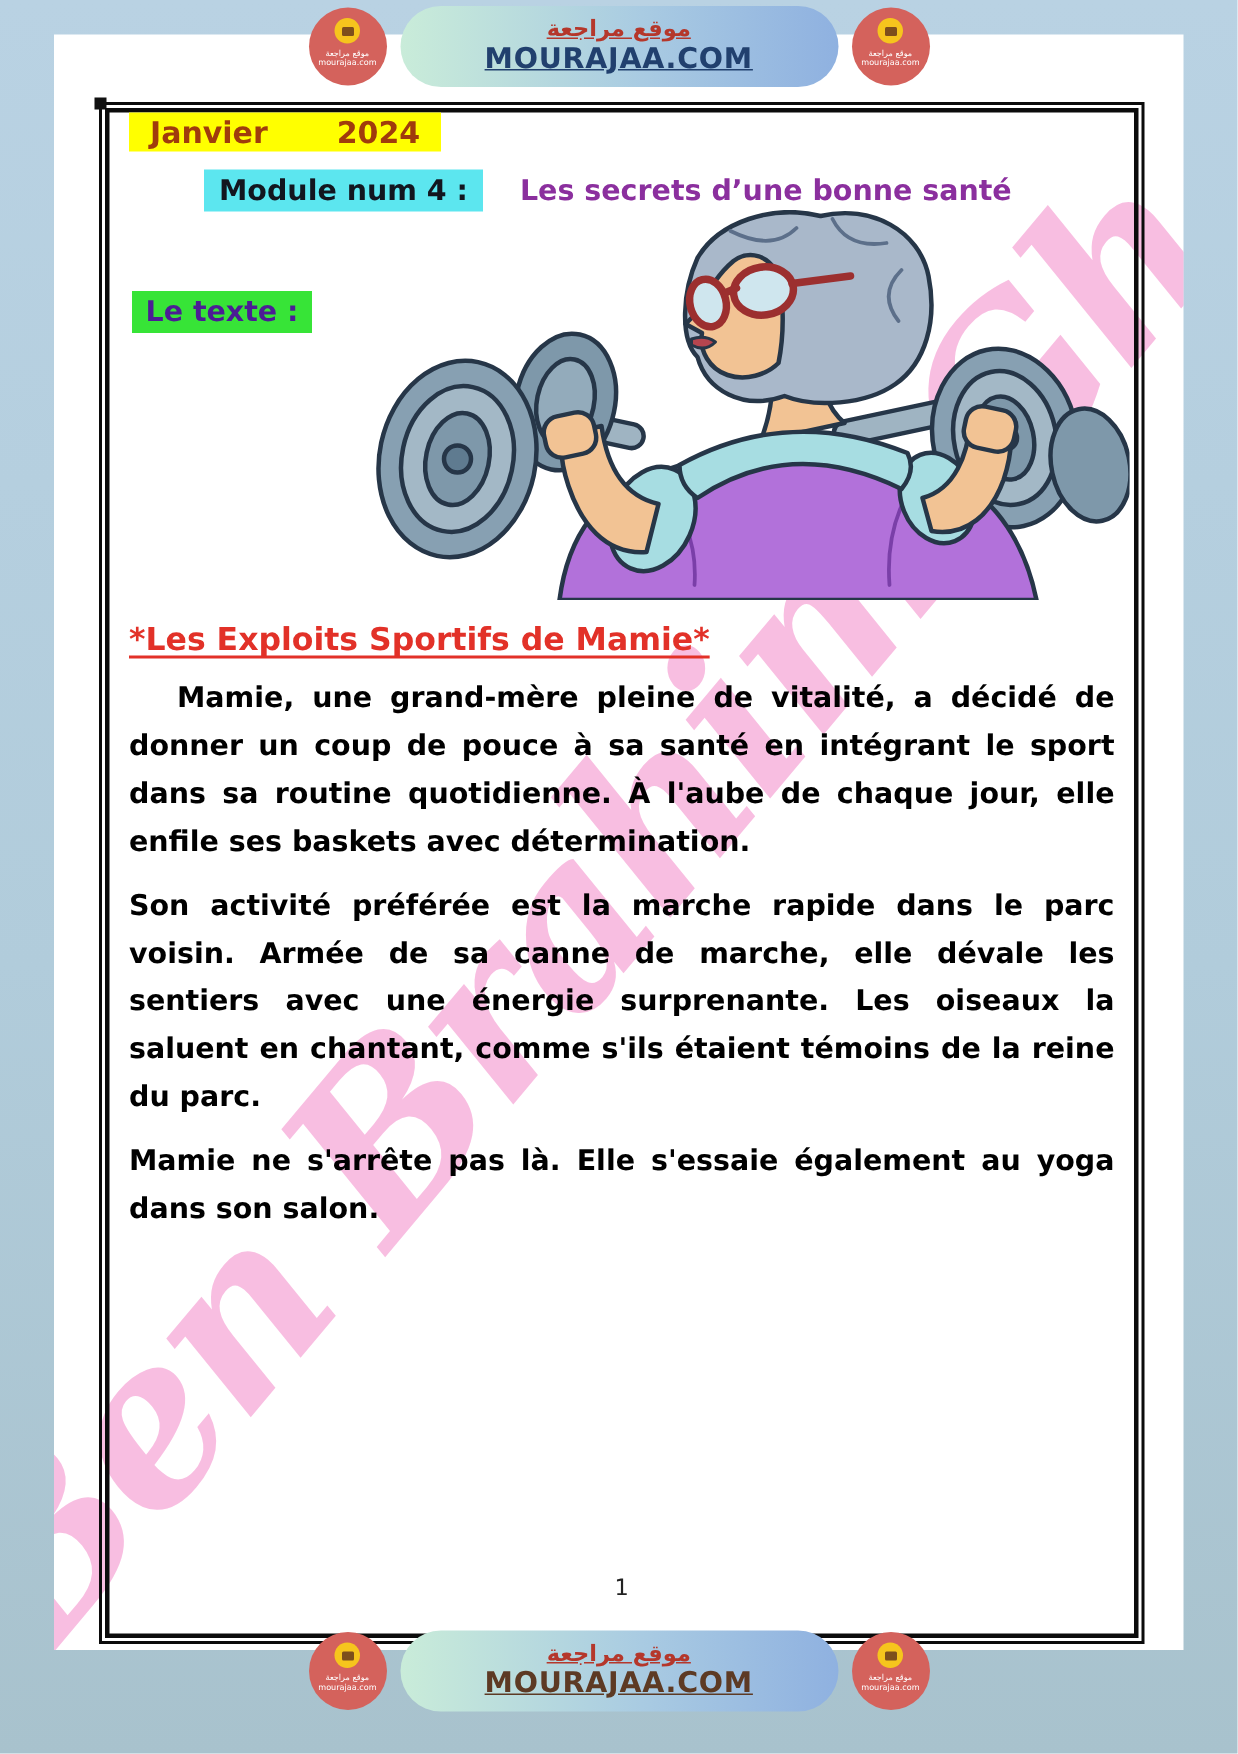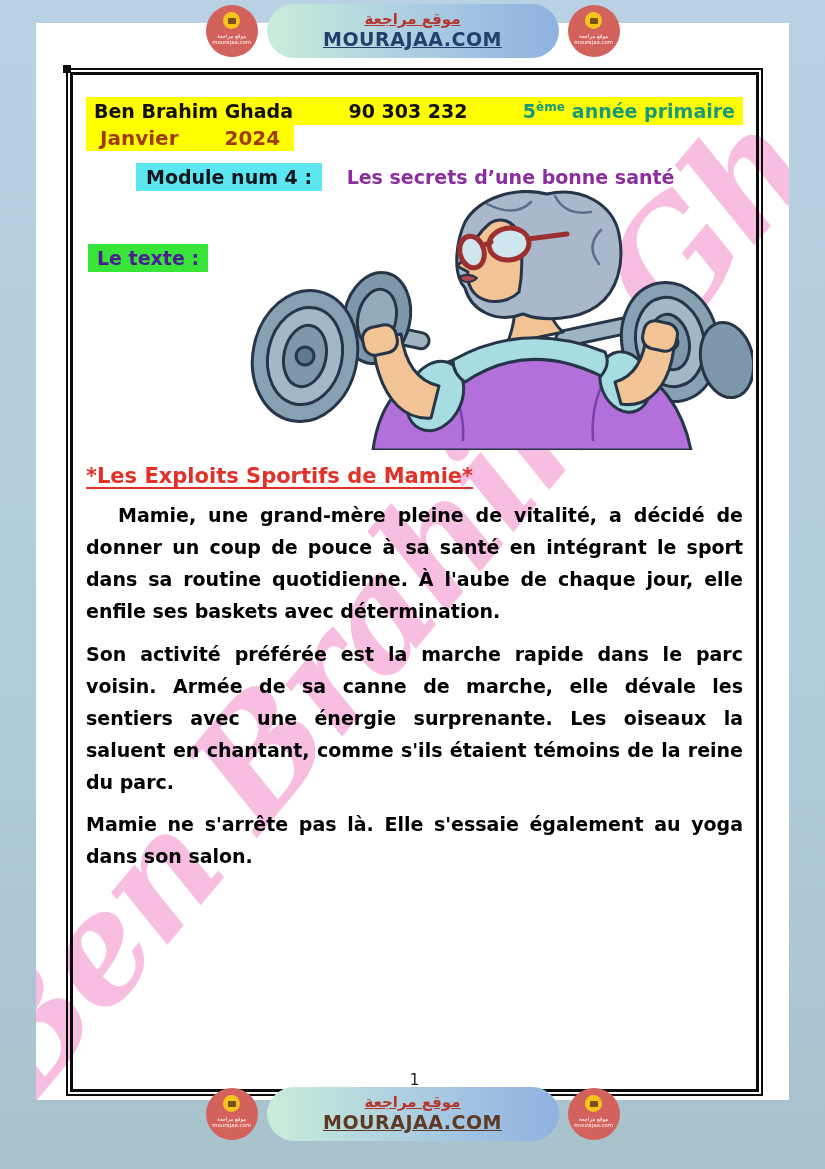--- a/index.html
+++ b/index.html
@@ -102,25 +102,20 @@
 </div>
 
 <div class="paper">
   <div class="watermark">Ben Brahim Gh</div>
 
   <div class="page-frame">
     <div class="corner-dot"></div>
     <div class="page-frame-inner">
       <div class="content">
 
-        <div class="header-row">
-          <span>Ben Brahim Ghada</span>
-          <span>90 303 232</span>
-          <span class="grade"><span>5</span><sup>ème</sup><span class="rest">année primaire</span></span>
-        </div>
 
         <div class="date-row">
           <span class="date-chip"><span>Janvier</span><span class="date-gap"></span><span>2024</span></span>
         </div>
 
         <div class="module-row">
           <span class="module-chip">Module num 4 :</span>
           <span class="module-title">Les secrets d’une bonne santé</span>
         </div>
 

